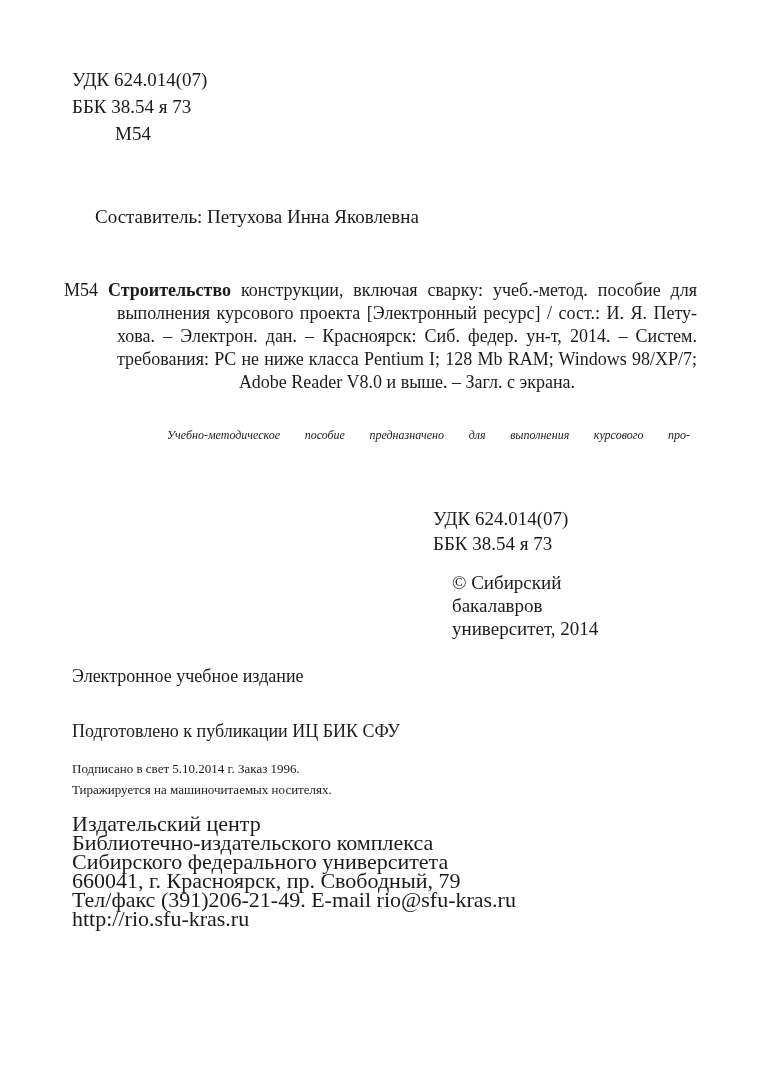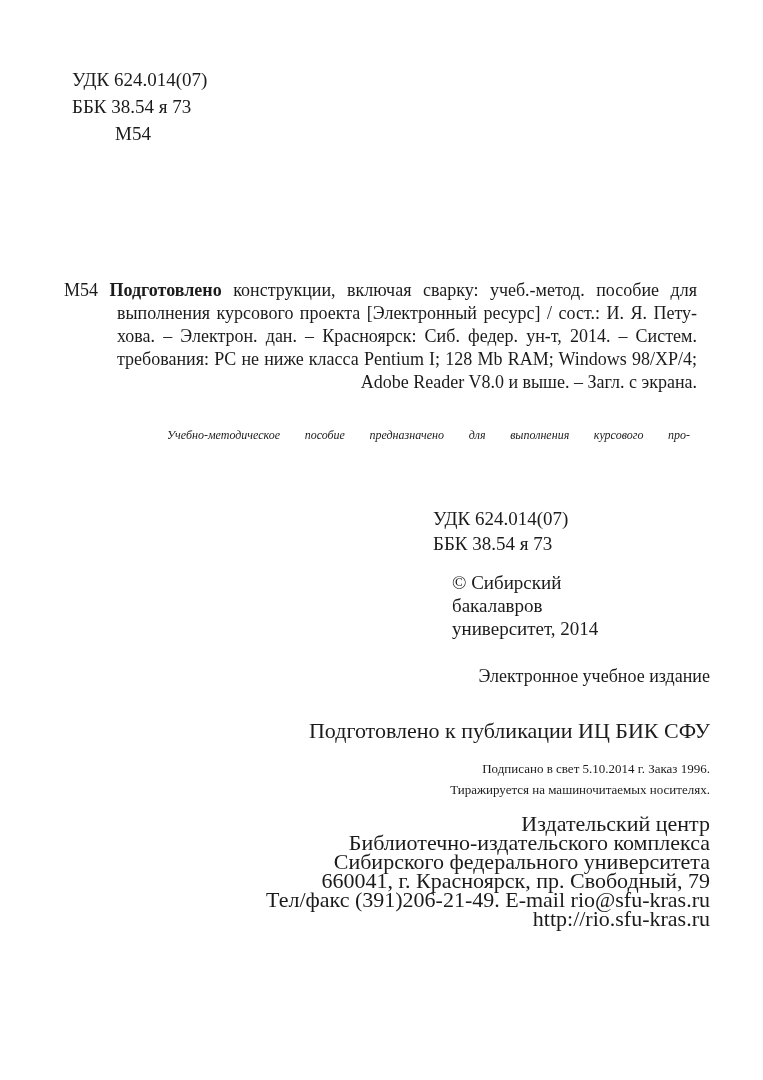--- a/index.html
+++ b/index.html
@@ -28,61 +28,62 @@
   .entry {
     left: 64px; top: 279px; width: 633px;
     font-size: 18px; line-height: 23px;
     padding-left: 53px; box-sizing: border-box;
   }
   .jline {
     white-space: nowrap;
     text-align: justify;
     text-align-last: justify;
   }
-  .lline { white-space: nowrap; text-align: right; }
+  .lline { white-space: nowrap; text-align: center; }
   .entry .first { text-indent: -53px; }
   .entry b { font-weight: bold; }
 
   
   .annotation {
     left: 92px; top: 424px; width: 598px;
     font-size: 12px; line-height: 22px;
     font-style: italic;
   }
   .annotation .indent { text-indent: 75px; }
 
   
   .codes2     { left: 433px; top: 506px; font-size: 19px; line-height: 25px; }
   .copyright  { left: 452px; top: 571px; font-size: 19px; line-height: 23px; }
 
   
-  .centered { left: 72px; width: 638px; text-align: right; }
+  .centered { left: 72px; width: 638px; text-align: left; }
   .edition   { top: 666px; font-size: 18px; line-height: 20px; }
-  .prepared  { top: 721px; font-size: 22px; line-height: 20px; }
+  .prepared  { top: 721px; font-size: 18px; line-height: 20px; }
   .release   { top: 758px; font-size: 13px; line-height: 21px; }
   .publisher { top: 814px; font-size: 22px; line-height: 19px; }
 </style>
 </head>
 <body>
 
 <div class="page">
 
   <div class="abs header-codes">
     <div>УДК 624.014(07)</div>
     <div>ББК 38.54 я 73</div>
   </div>
 
   <div class="abs auth-sign">М54</div>
 
+  <div class="abs compiler">Составитель: Петухова Инна Яковлевна</div>
 
   <div class="abs entry">
-    <div class="jline first"><span>М54 </span><b>Подготовлено</b><span> конструкции, включая сварку: учеб.-метод. пособие для</span></div>
+    <div class="jline first"><span>М54 </span><b>Строительство</b><span> конструкции, включая сварку: учеб.-метод. пособие для</span></div>
     <div class="jline">выполнения курсового проекта [Электронный ресурс] / сост.: И. Я. Пету-</div>
     <div class="jline">хова. – Электрон. дан. – Красноярск: Сиб. федер. ун-т, 2014. – Систем.</div>
-    <div class="jline">требования: PC не ниже класса Pentium I; 128 Mb RAM; Windows 98/XP/4;</div>
+    <div class="jline">требования: PC не ниже класса Pentium I; 128 Mb RAM; Windows 98/XP/7;</div>
     <div class="lline">Adobe Reader V8.0 и выше. – Загл. с экрана.</div>
   </div>
 
   <div class="abs annotation">
     <div class="jline indent">Учебно-методическое пособие предназначено для выполнения курсового про-</div>
   </div>
 
   <div class="abs codes2">
     <div>УДК 624.014(07)</div>
     <div>ББК 38.54 я 73</div>

